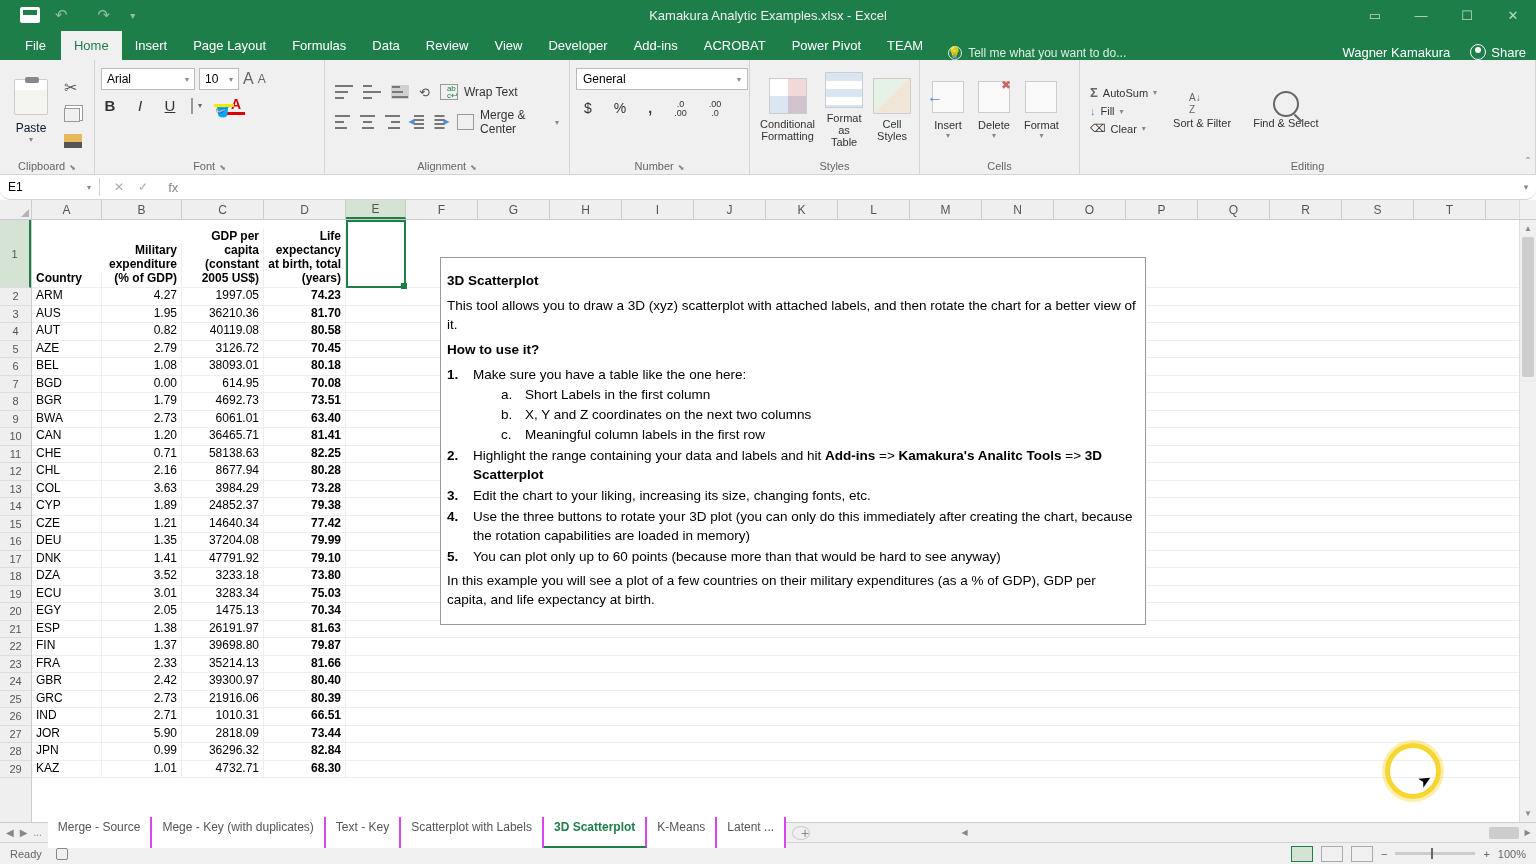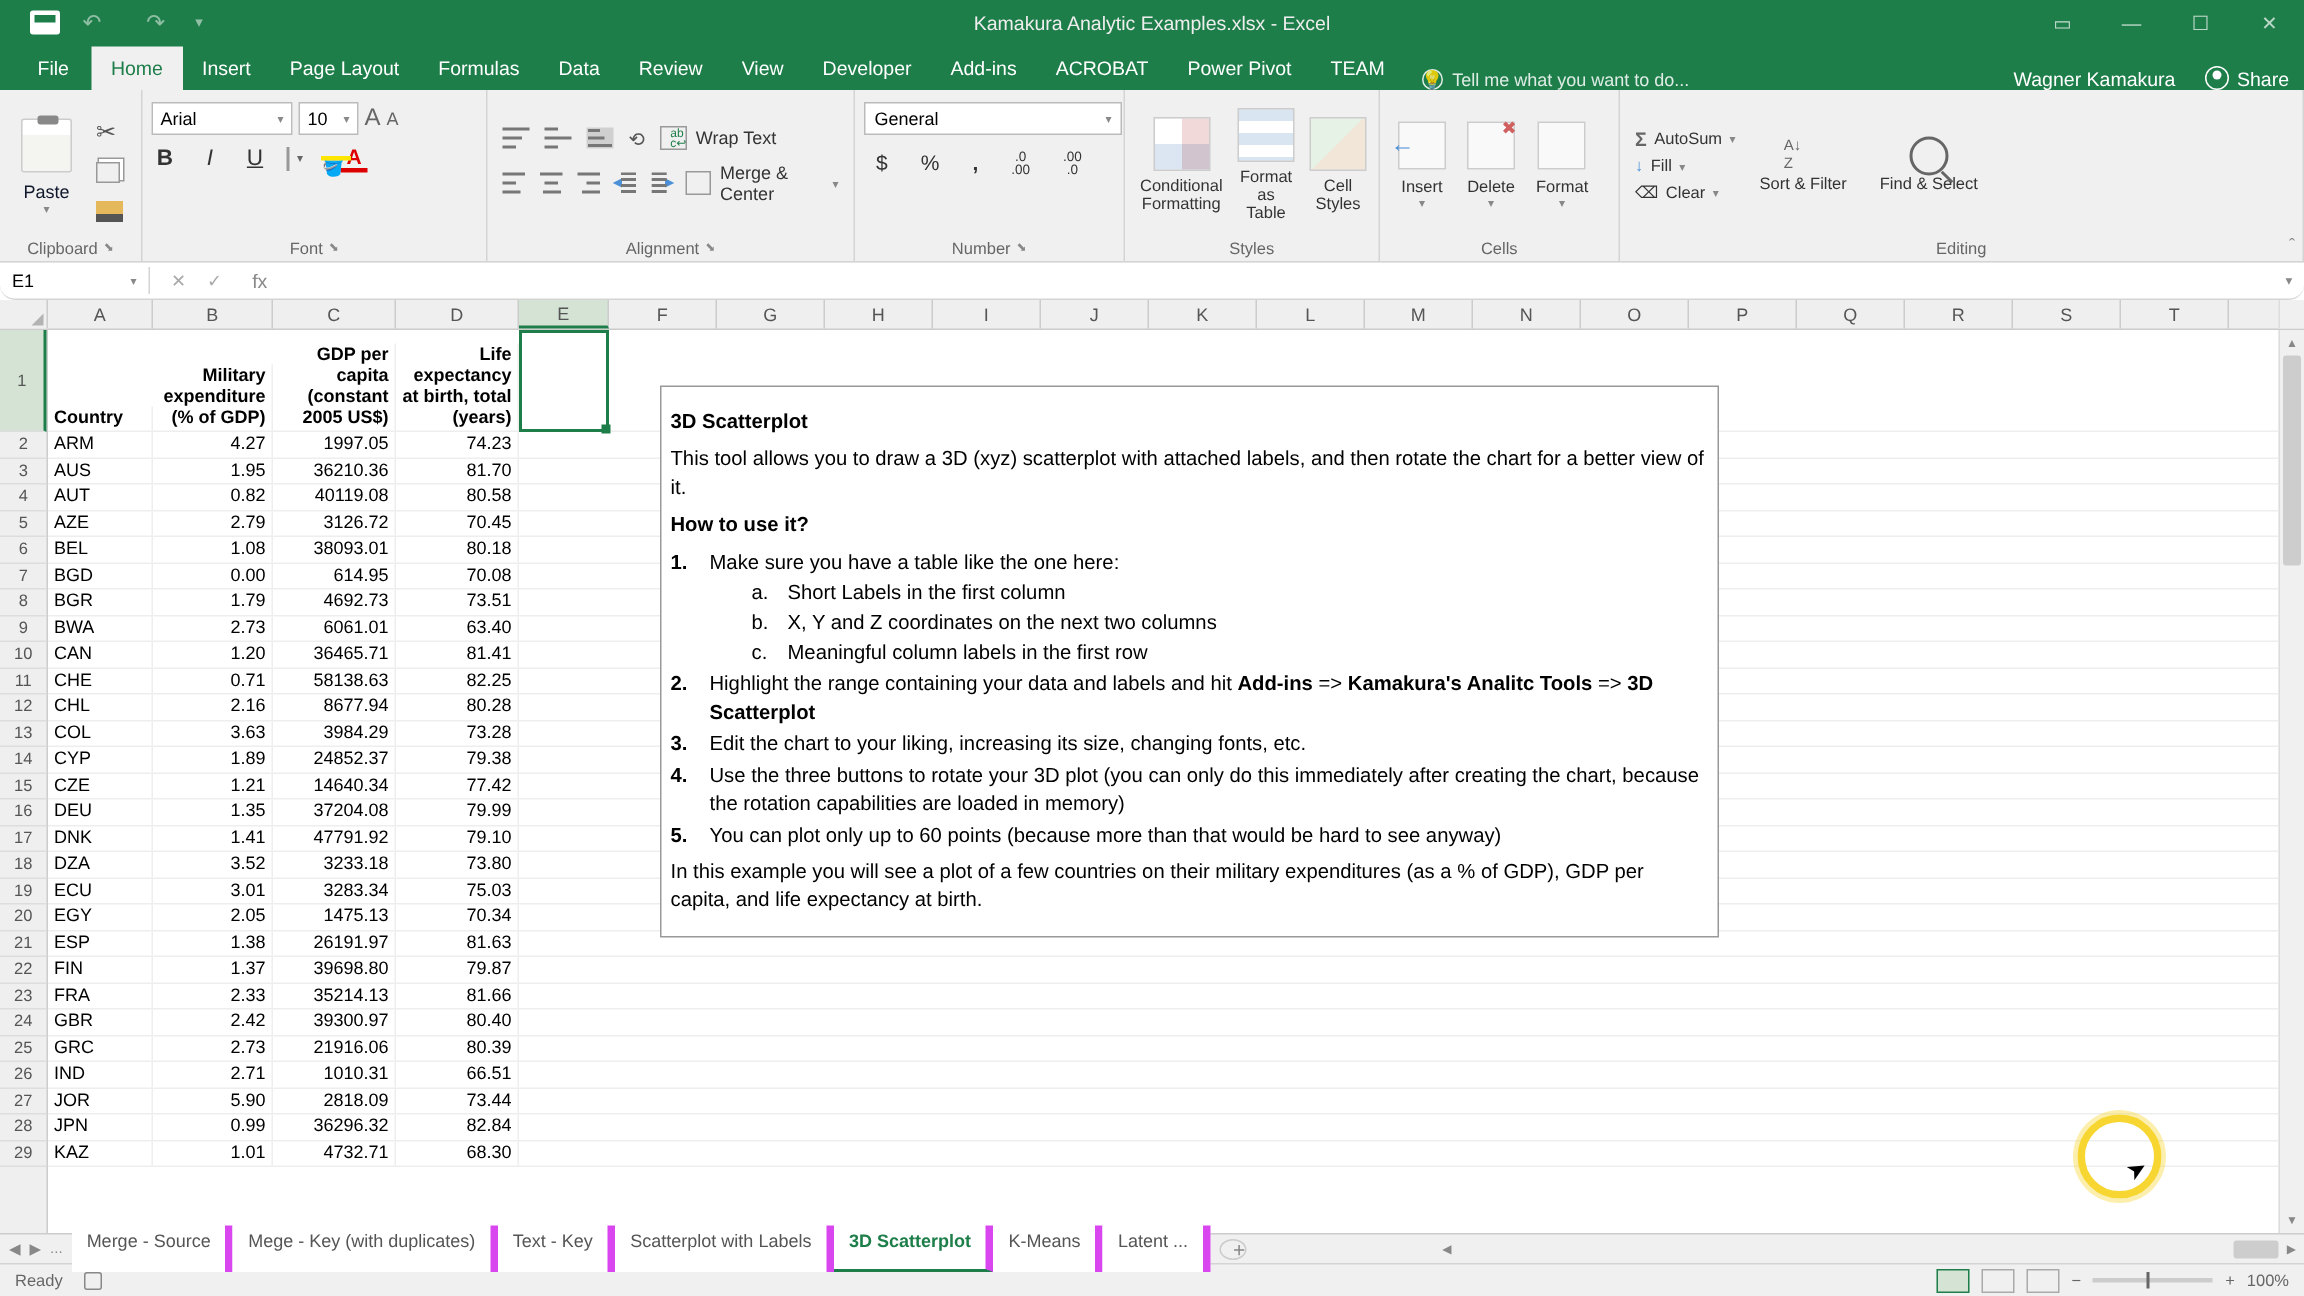--- a/index.html
+++ b/index.html
@@ -23,21 +23,21 @@
     .tell-me { display: flex; align-items: center; padding: 0 12px; color: rgba(255,255,255,0.85); font-size: 12px; }
     .tell-me-icon { width: 14px; height: 14px; border: 1.5px solid rgba(255,255,255,0.85); border-radius: 50%; margin-right: 6px; display: flex; align-items: center; justify-content: center; }
     .ribbon-right { position: absolute; right: 10px; display: flex; align-items: center; gap: 20px; color: white; font-size: 13px; }
     .share-btn { display: flex; align-items: center; gap: 5px; }
     .user-icon { width: 16px; height: 16px; border: 1.5px solid white; border-radius: 50%; position: relative; }
     .user-icon::after { content: ''; position: absolute; width: 6px; height: 6px; border-radius: 50%; background: white; top: 2px; left: 4px; }
 
     
     .ribbon { height: 115px; background: #f0f0f0; border-bottom: 1px solid #d4d4d4; display: flex; position: relative; }
     .rgroup { border-right: 1px solid #d4d4d4; display: flex; flex-direction: column; padding: 4px 6px 0; }
-    .rgroup-label { font-size: 11px; color: #666; text-align: center; padding: 4px 0 2px; display: flex; justify-content: center; align-items: flex-start; gap: 4px; }
+    .rgroup-label { font-size: 11px; color: #666; text-align: center; padding: 4px 0 2px; display: flex; justify-content: center; align-items: flex-end; gap: 4px; }
     .rgroup-content { flex: 1; display: flex; align-items: center; }
     .launcher { font-size: 8px; color: #888; }
 
     
     .clipboard { width: 95px; }
     .paste-area { display: flex; flex-direction: column; align-items: center; padding: 2px 8px 0 8px; }
     .paste-icon { width: 34px; height: 36px; border: 1px solid #ccc; background: linear-gradient(to bottom, #fff 0%, #fff 30%, #f4f4f0 30%, #f4f4f0 100%); border-radius: 2px; position: relative; }
     .paste-icon::before { content: ''; position: absolute; top: -3px; left: 10px; width: 14px; height: 6px; background: #888; border-radius: 2px; }
     .paste-label { font-size: 12px; color: #0f172a; margin-top: 6px; }
     .mini-col { display: flex; flex-direction: column; gap: 12px; margin-left: 8px; padding-top: 6px; }
@@ -136,21 +136,21 @@
     .rh.r1 { height: 68px; line-height: 68px; }
     .rh.sel { background: #d4e3d4; border-right: 2px solid #1e7e4a; }
 
     .cells-layer { position: relative; flex: 1; }
     .datarow { display: flex; height: 17.5px; border-bottom: 1px solid #eee; }
     .datarow.r1 { height: 68px; align-items: flex-end; }
     .cell { border-right: 1px solid #eee; font-size: 12px; padding: 0 4px; white-space: nowrap; overflow: hidden; }
     .cell-A { width: 70px; text-align: left; }
     .cell-B { width: 80px; text-align: right; }
     .cell-C { width: 82px; text-align: right; }
-    .cell-D { width: 82px; text-align: right; }
+    .cell-D { width: 82px; text-align: right; font-weight: bold; }
     .r1 .cell { white-space: normal; text-align: right; font-weight: bold; padding-bottom: 2px; line-height: 14px; }
     .r1 .cell-A { text-align: left; display: flex; align-items: flex-end; }
 
     .cursor-cell { position: absolute; left: 314px; top: 0; width: 60px; height: 68px; border: 2px solid #1e7e4a; pointer-events: none; }
     .cursor-cell::after { content: ''; position: absolute; right: -3px; bottom: -3px; width: 6px; height: 6px; background: #1e7e4a; }
 
     
     .textbox { position: absolute; left: 440px; top: 257px; width: 706px; border: 1px solid #999; background: white; padding: 8px 6px; font-size: 13.5px; line-height: 1.4; }
     .textbox p { margin: 6px 0; }
     .textbox .tb-title { font-weight: bold; }
@@ -165,21 +165,21 @@
 
     
     .vscroll { width: 17px; background: #f0f0f0; border-left: 1px solid #ddd; display: flex; flex-direction: column; }
     .vs-btn { height: 17px; text-align: center; font-size: 8px; color: #888; line-height: 17px; }
     .vs-track { flex: 1; position: relative; }
     .vs-thumb { position: absolute; top: 0; left: 2px; right: 2px; height: 140px; background: #cdcdcd; border-radius: 2px; }
 
     
     .sheet-tabs { height: 20px; background: #f0f0f0; border-top: 1px solid #ccc; display: flex; align-items: center; font-size: 12px; position: relative; }
     .st-nav { padding: 0 6px; color: #888; display: flex; gap: 6px; font-size: 10px; }
-    .st-tab { padding: 2px 10px; border-right: 5px solid #d946ef; color: #555; background: #fff; height: 31px; line-height: 16px; }
+    .st-tab { padding: 2px 10px; border-right: 2px solid #d946ef; color: #555; background: #fff; height: 31px; line-height: 16px; }
     .st-tab.active { color: #1e7e4a; font-weight: bold; border-bottom: 2px solid #1e7e4a; }
     .st-add { padding: 0 8px; color: #888; font-size: 14px; border: 1px solid #ccc; border-radius: 50%; width: 14px; height: 14px; line-height: 12px; text-align: center; margin-left: 6px; }
     .hscroll { position: absolute; right: 0; width: 580px; height: 18px; background: #f0f0f0; display: flex; align-items: center; }
     .hs-btn { width: 17px; text-align: center; font-size: 8px; color: #888; }
     .hs-track { flex: 1; position: relative; height: 14px; }
     .hs-thumb { position: absolute; right: 0; width: 30px; top: 1px; bottom: 1px; background: #cdcdcd; border-radius: 2px; }
 
     
     .statusbar { height: 22px; background: #f0f0f0; border-top: 1px solid #d4d4d4; display: flex; align-items: center; padding: 0 10px; font-size: 11px; color: #666; justify-content: space-between; }
     .sb-right { display: flex; align-items: center; gap: 8px; }

